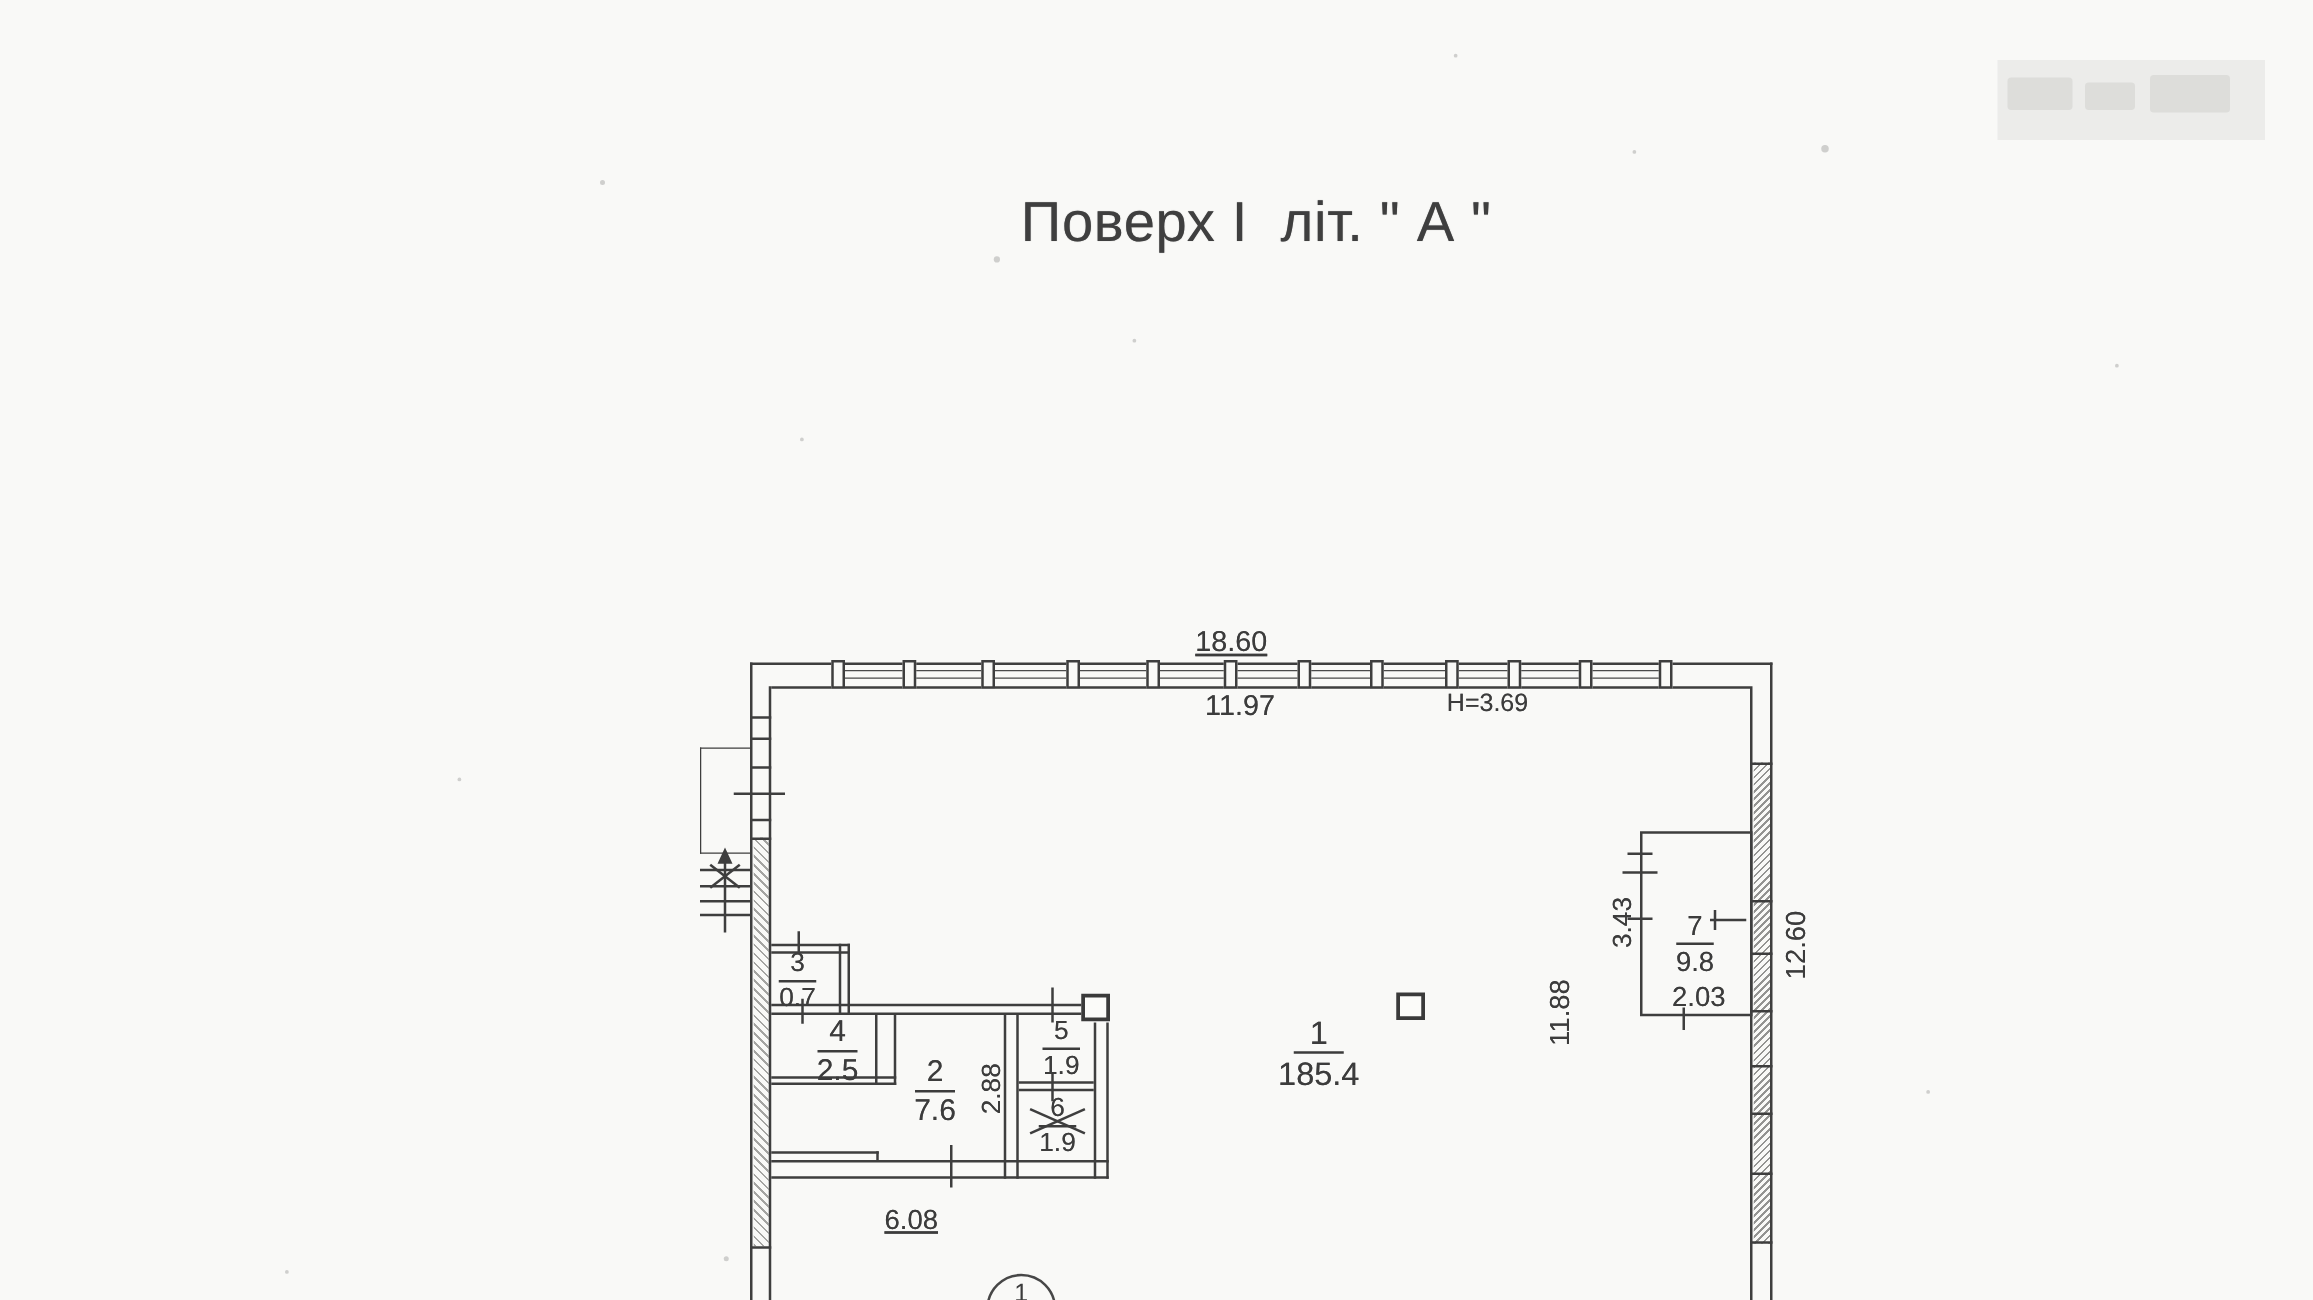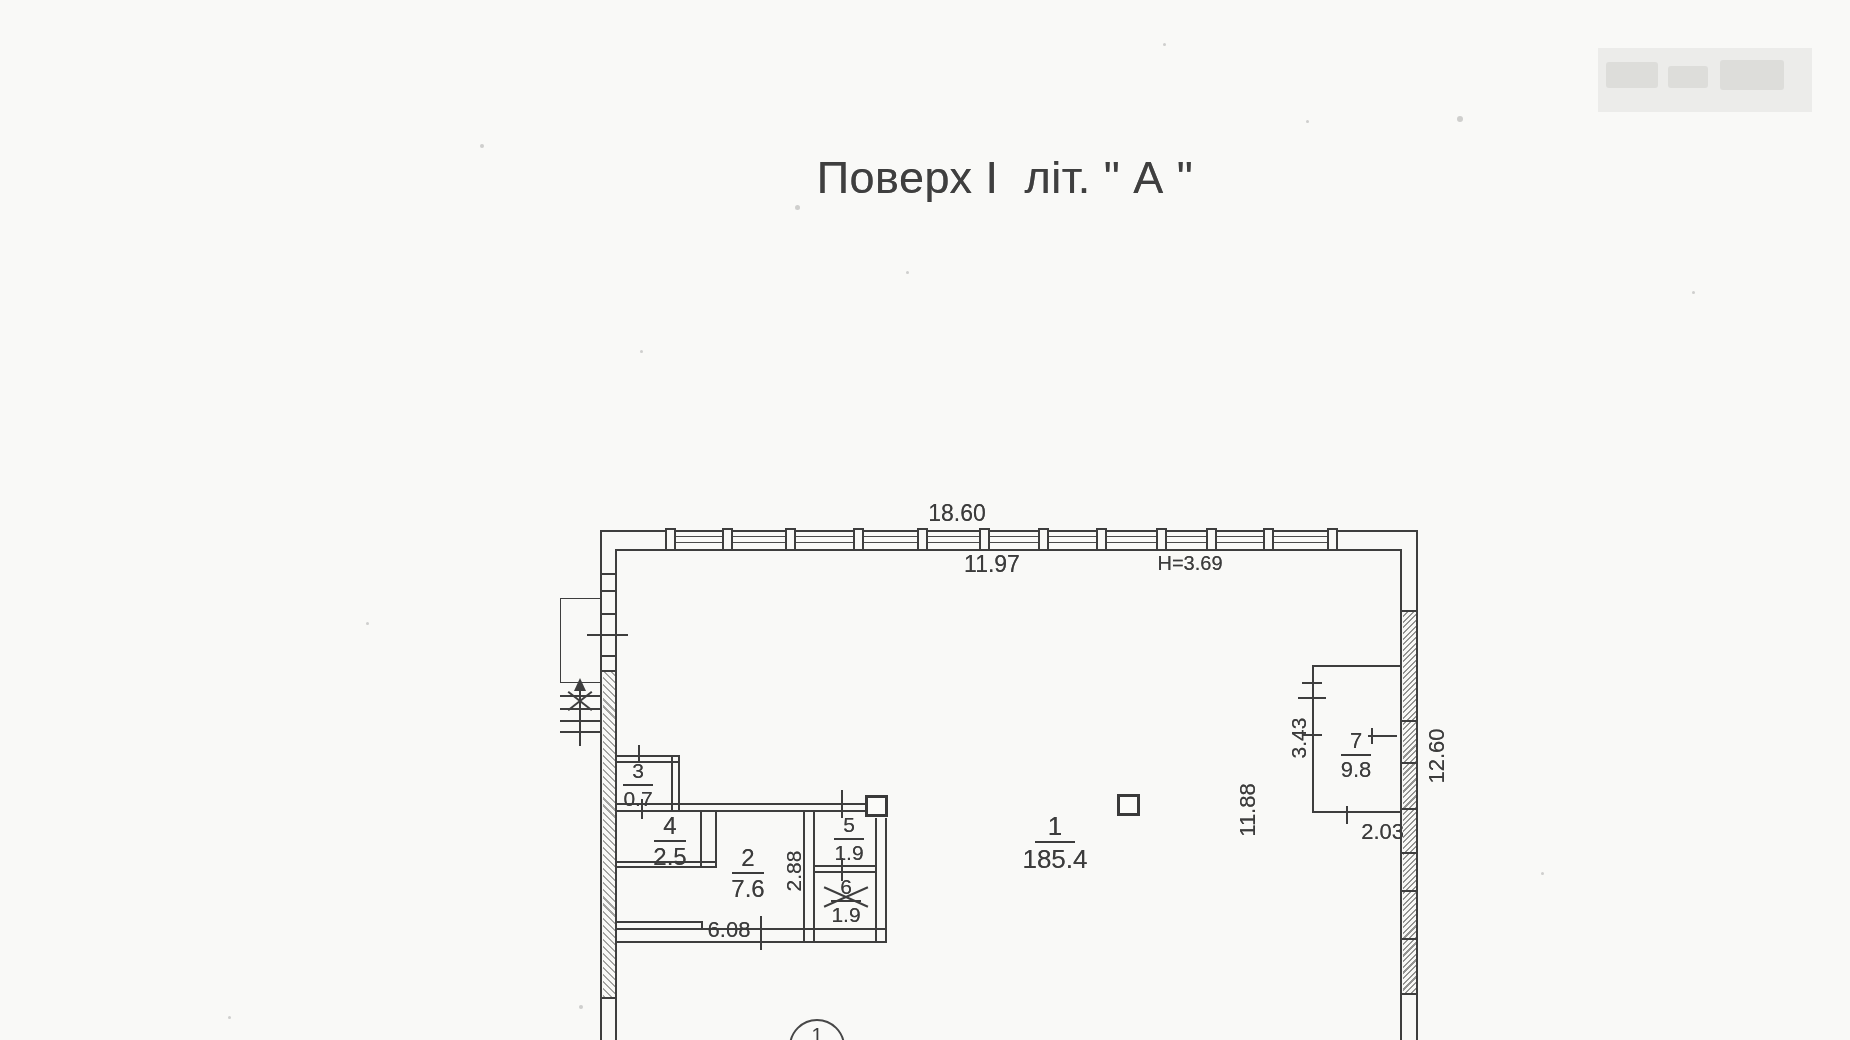--- a/index.html
+++ b/index.html
@@ -151,29 +151,29 @@
         <div class="ln" style="left: 760px; top: 916px; width: 2px; height: 34px;"></div>
         <div class="ln" style="left: 1346px; top: 806px; width: 2px; height: 18px;"></div>
         <div class="ln" style="left: 1371px; top: 728px; width: 2px; height: 16px;"></div>
         <div class="ln" style="left: 587px; top: 634px; width: 41px; height: 2px;"></div>
         <div class="ln" style="left: 1302px; top: 682px; width: 20px; height: 2px;"></div>
         <div class="ln" style="left: 1298px; top: 697px; width: 28px; height: 2px;"></div>
         <div class="ln" style="left: 1302px; top: 734px; width: 20px; height: 2px;"></div>
         <div class="ln" style="left: 1368px; top: 735px; width: 29px; height: 2px;"></div>
       </div>
 
-    <div class="dim" style="left:912px;top:500px;width:90px;font-size:23px;">18.60</div>
+    <div class="dim" style="left:940px;top:500px;width:90px;font-size:23px;text-decoration:underline;">18.60</div>
     <div class="dim" style="left:947px;top:551px;width:90px;font-size:23px;">11.97</div>
     <div class="dim" style="left:1148px;top:552px;width:84px;font-size:20px;">H=3.69</div>
-    <div class="dim" style="left:684px;top:917px;width:90px;">6.08</div>
+    <div class="dim" style="left:684px;top:963px;width:90px;text-decoration:underline;">6.08</div>
     <div class="dim vdim" style="left:755px;top:858px;width:80px;height:26px;font-size:21px;">2.88</div>
     <div class="dim vdim" style="left:1208px;top:797px;width:80px;height:26px;">11.88</div>
     <div class="dim vdim" style="left:1397px;top:743px;width:80px;height:26px;">12.60</div>
     <div class="dim vdim" style="left:1260px;top:725px;width:80px;height:26px;font-size:21px;">3.43</div>
-    <div class="dim" style="left:1314px;top:819px;width:90px;text-align:right;">2.03</div>
+    <div class="dim" style="left:1314px;top:785px;width:90px;">2.03</div>
 
     <div class="rlabel f26 wide" style="left:1010px;top:812px;width:90px;">
       <div class="num">1</div>
       <div class="area">185.4</div>
     </div>
     <div class="rlabel f24" style="left:713px;top:845px;width:70px;">
       <div class="num">2</div>
       <div class="area">7.6</div>
     </div>
     <div class="rlabel f21" style="left:607px;top:760px;width:62px;">

